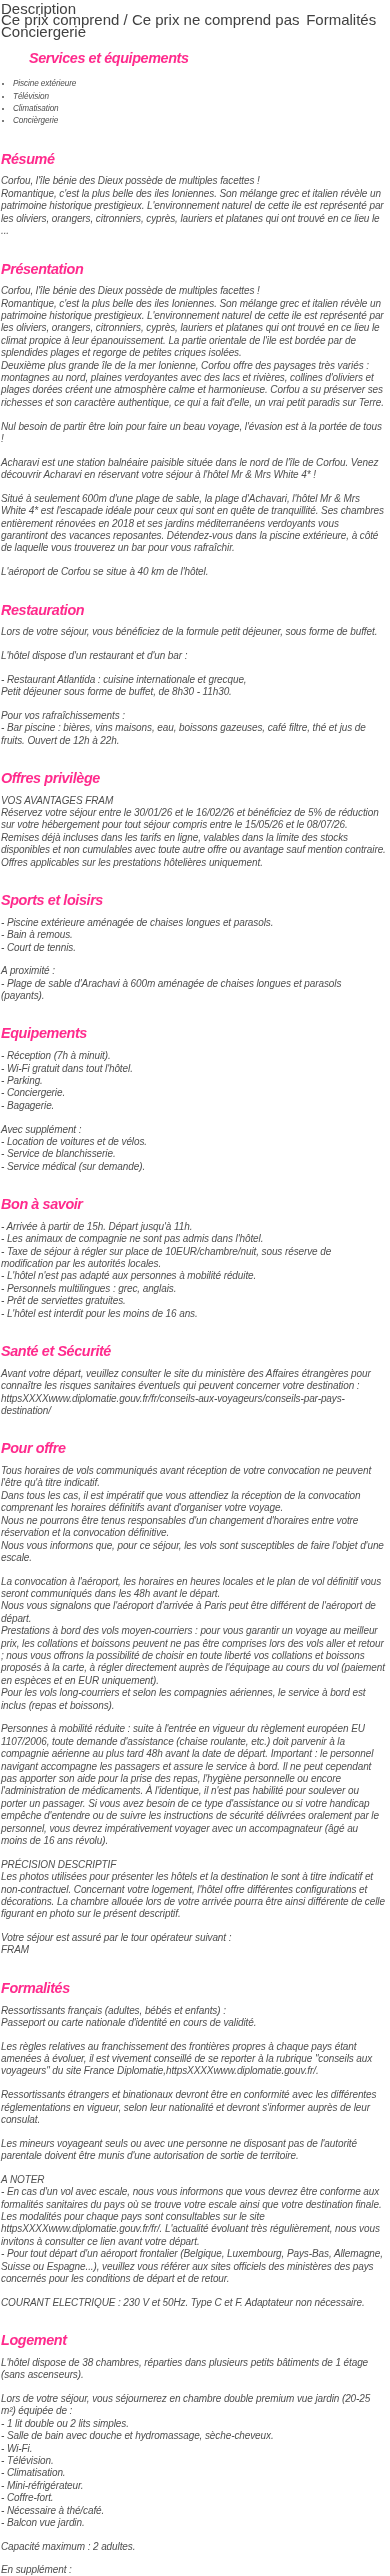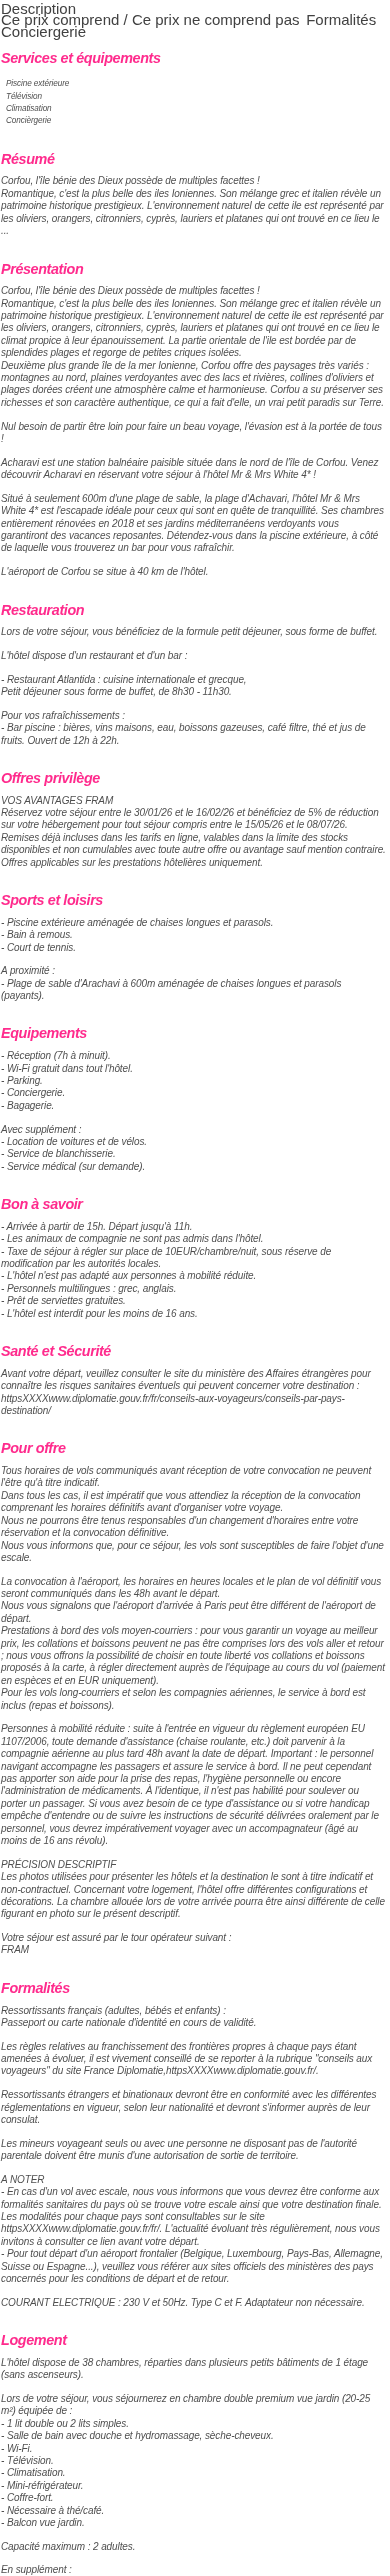--- a/index.html
+++ b/index.html
@@ -35,38 +35,38 @@
   
   .sec-title {
     color: #ff2b8d;
     font-style: italic;
     font-weight: 700;
     font-size: 14.4px;
     line-height: 17.5px;
     letter-spacing: -0.4px;
     margin: 23px 0 0 0;
   }
-  .sec-title.first { margin-top: 13.4px; }
+  .sec-title.first { margin-top: 13.4px; padding-left: 28px; }
   
   .para {
     font-style: italic;
     font-size: 10px;
     line-height: 12.4px;
     letter-spacing: -0.1px;
     margin: 11.3px 0 0 0;
     color: #4f4f4f;
   }
   .para:first-of-type { margin-top: 7.2px; }
   ul.bullets {
     font-style: italic;
     font-size: 8.2px;
     line-height: 12.4px;
     letter-spacing: -0.1px;
     margin: 10.3px 0 0 0;
-    padding-left: 5px;
+    padding-left: 12px;
     list-style: disc;
   }
   ul.bullets li { margin: 0; }
 </style>
 </head>
 <body>
 
 <div class="page">
   <nav class="tabs"><span class="tab">Description</span><span class="tab">Ce prix comprend / Ce prix ne comprend pas</span><span class="tab">Formalités</span><span class="tab">Conciergerie</span></nav>
   <main>

